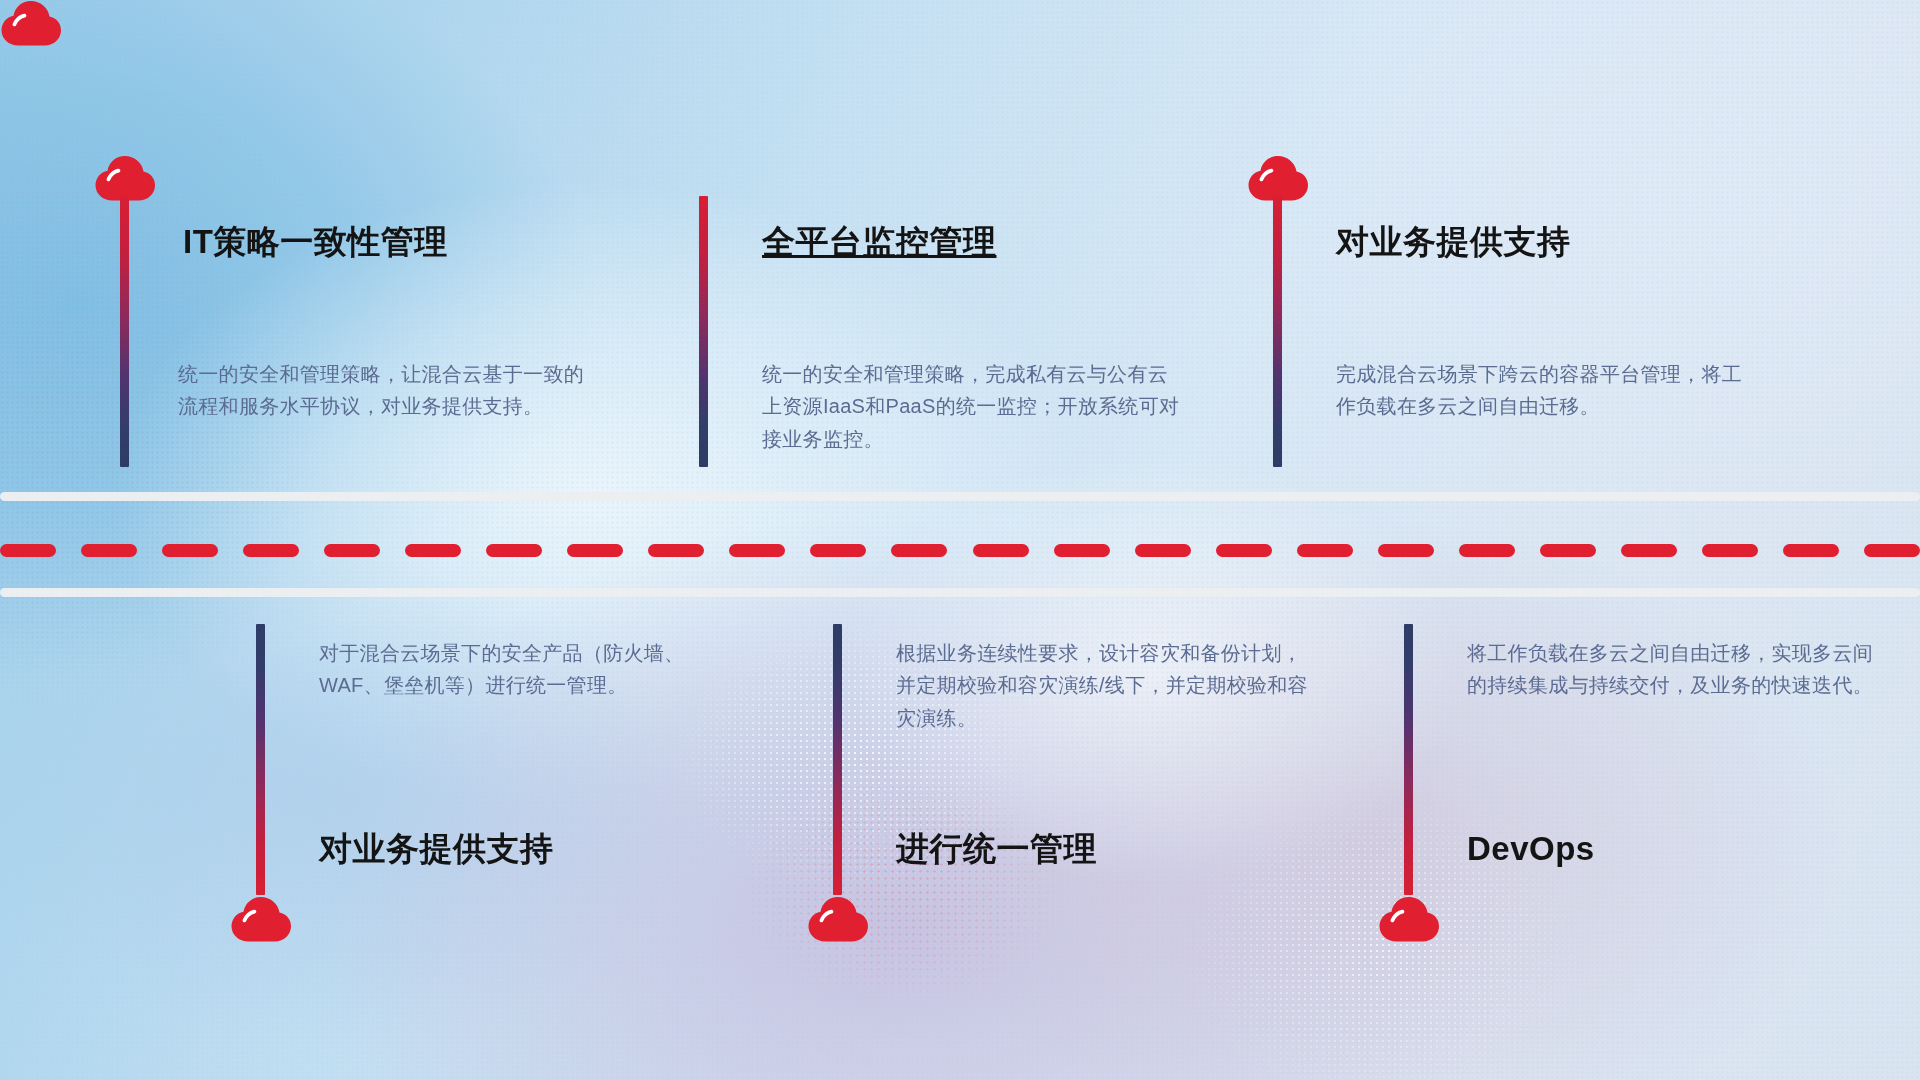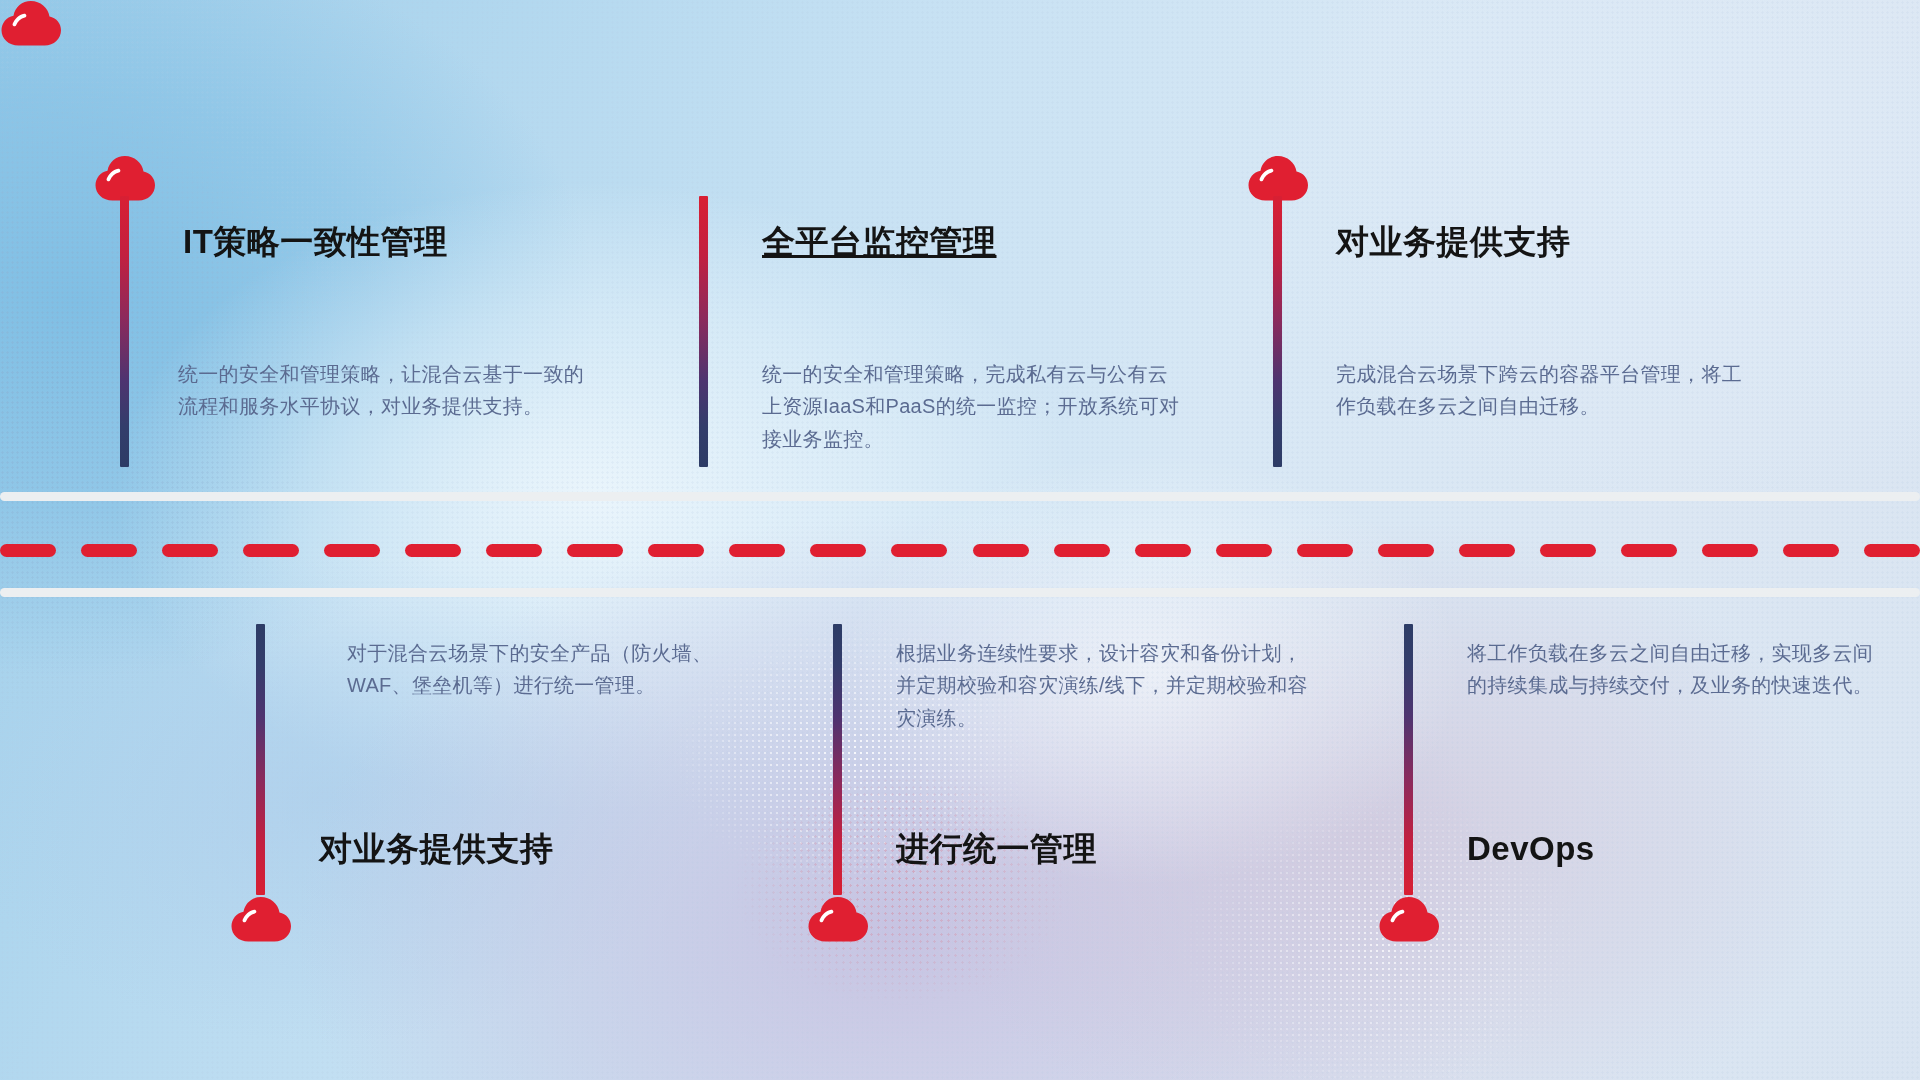--- a/index.html
+++ b/index.html
@@ -179,21 +179,21 @@
       <div class="dash" style="left: 1540px;"></div>
       <div class="dash" style="left: 1621px;"></div>
       <div class="dash" style="left: 1702px;"></div>
       <div class="dash" style="left: 1783px;"></div>
       <div class="dash" style="left: 1864px;"></div>
     </div>
   <div class="rule" style="top:588px;"></div>
 
   <div class="col">
     <div class="stem up" style="left:256px;top:624px;height:271px;"></div>
-    <div class="desc" style="left:319px;top:637px;width:420px;margin-left:28px;">对于混合云场景下的安全产品（防火墙、WAF、堡垒机等）进行统一管理。</div>
+    <div class="desc" style="left:319px;top:637px;width:420px;">对于混合云场景下的安全产品（防火墙、WAF、堡垒机等）进行统一管理。</div>
     <div class="title" style="left:319px;top:832px;">对业务提供支持</div>
     <div class="cloud" style="left:230px;top:896px;">
       <svg viewBox="0 0 62 46" xmlns="http://www.w3.org/2000/svg">
         <path d="M18.5 45.5C8.6 45.5 1.5 38.9 1.5 30.3c0-7.3 5.0-13.2 12.0-14.6C15.0 7.0 22.2 1.0 30.9 1.0c9.4 0 17.2 6.7 18.6 15.5 6.7 1.3 11.5 6.9 11.5 13.7 0 8.5-7.0 15.3-16.4 15.3z" fill="#e01f31"></path>
         <path d="M13.8 26.2c-1.0-0.3-1.5-1.4-1.1-2.4 2.0-5.2 6.2-8.9 11.4-10.1 1.0-0.24 2.0 0.42 2.2 1.45 0.22 1.02-0.42 2.03-1.44 2.27-4.0 0.93-7.2 3.77-8.75 7.77-0.37 0.97-1.4 1.42-2.3 1.05z" fill="#ffffff"></path>
       </svg>
     </div>
   </div>
 
   <div class="col">

